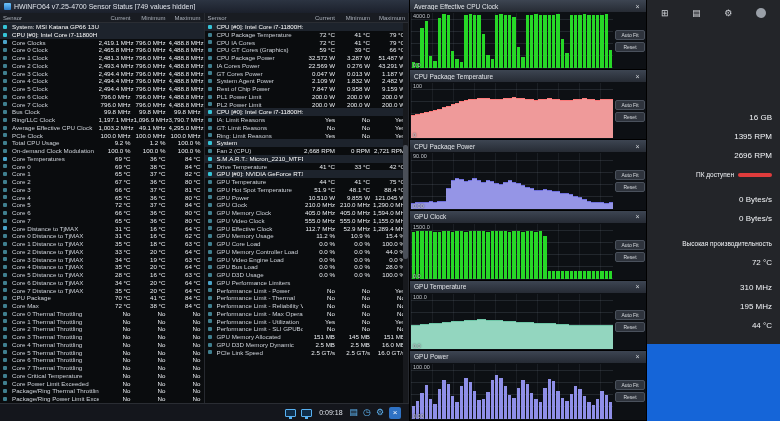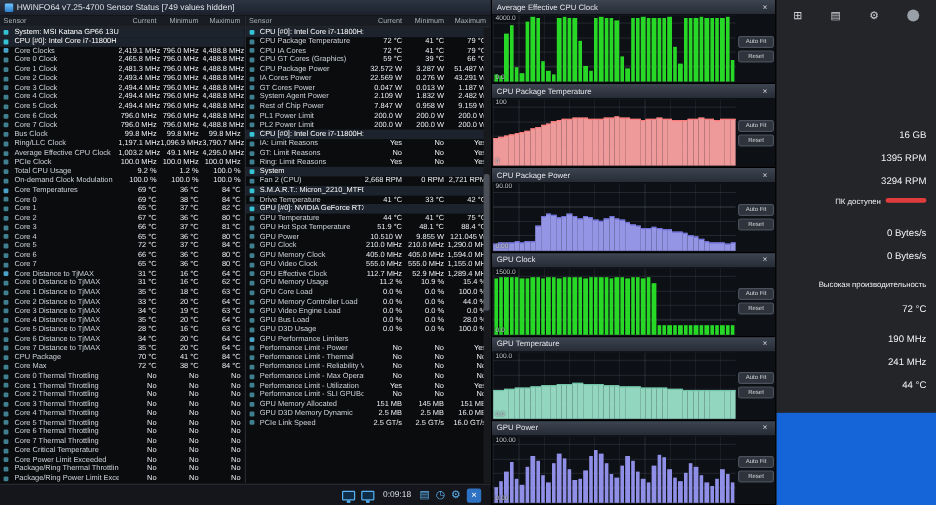--- a/index.html
+++ b/index.html
@@ -49,21 +49,21 @@
   .gax{position:absolute;left:3px;font-size:5.5px;color:#c3c8cf;z-index:2;text-shadow:0 0 2px #000;}
   .gax.max{top:1px;} .gax.min{bottom:1px;}
   .gctrl{position:absolute;right:1px;top:50%;transform:translateY(-50%);width:30px;display:flex;flex-direction:column;gap:2px;}
   .gbtn{font-size:5px;color:#d6dade;background:#2e333c;border:1px solid #4a515c;border-radius:2px;text-align:center;padding:1px 0;}
 
   
   .side{flex:1;position:relative;background:#232529;border-left:1px solid #000;display:flex;flex-direction:column;overflow:hidden;}
   .side-icons{display:flex;justify-content:space-between;align-items:center;padding:8px 14px 0 14px;color:#d2d5da;font-size:9px;}
   .avatar{width:10px;height:10px;border-radius:50%;background:#9aa0a8;}
   .stats{margin-top:90px;display:flex;flex-direction:column;align-items:flex-end;padding-right:8px;color:#f2f4f7;font-size:8px;}
-  .stat{height:19px;display:flex;align-items:flex-start;gap:4px;white-space:nowrap;}
+  .stat{height:19px;display:flex;align-items:center;gap:4px;white-space:nowrap;}
   .stat.small{font-size:6.5px;}
   .stat.gap{margin-top:6px;}
   .redbar{width:34px;height:4px;background:#e03c3c;border-radius:2px;}
   .wallpaper{position:absolute;left:0;right:0;bottom:0;height:77px;background:#1565d8;}
 </style>
 </head>
 <body>
 
 <div class="screen">
 
@@ -1147,43 +1147,43 @@
       <span class="avatar"></span>
     </div>
     <div class="stats" id="stats">
         <div class="stat">
           <span>16 GB</span>
         </div>
         <div class="stat">
           <span>1395 RPM</span>
         </div>
         <div class="stat">
-          <span>3294 RPM</span>
+          <span>2696 RPM</span>
         </div>
         <div class="stat small">
           <span>ПК доступен</span>
           <span class="redbar"></span>
         </div>
         <div class="stat gap">
           <span>0 Bytes/s</span>
         </div>
         <div class="stat">
           <span>0 Bytes/s</span>
         </div>
         <div class="stat small gap">
           <span>Высокая производительность</span>
         </div>
         <div class="stat">
           <span>72 °C</span>
         </div>
         <div class="stat gap">
-          <span>190 MHz</span>
+          <span>310 MHz</span>
         </div>
         <div class="stat">
-          <span>241 MHz</span>
+          <span>195 MHz</span>
         </div>
         <div class="stat">
           <span>44 °C</span>
         </div>
       </div>
     <div class="wallpaper"></div>
   </div>
 
 </div>
 

